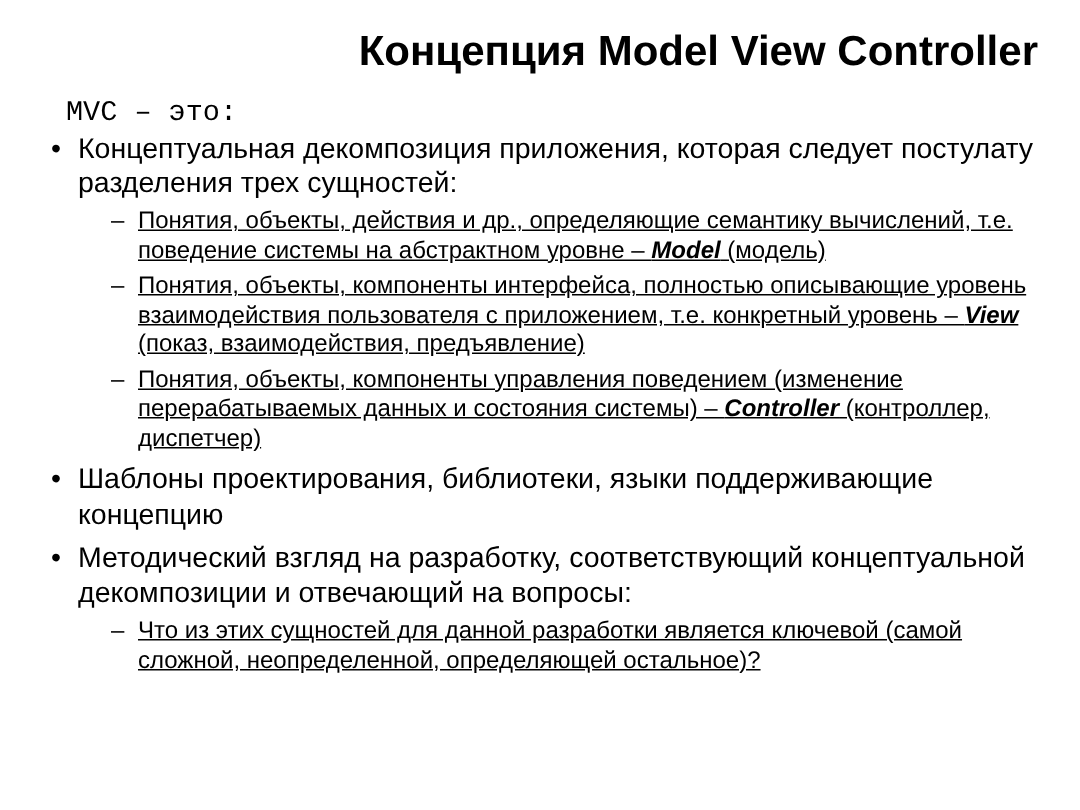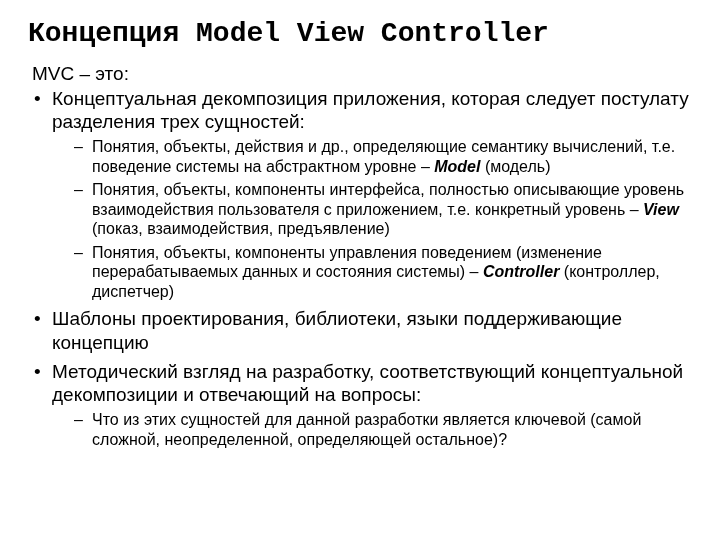--- a/index.html
+++ b/index.html
@@ -13,27 +13,27 @@
   }
   .slide {
     box-sizing: border-box;
     width: 720px;
     height: 540px;
     padding: 12px 28px 12px 28px;
   }
   h1 {
     font-size: 28px;
     font-weight: bold;
-    text-align: left;
+    text-align: right;
     margin: 6px 0 14px 0;
-    font-family: Liberation Mono, monospace;
   }
   .intro {
     font-size: 19px;
-    margin: 0 0 2px 4px;
+    margin: 0 0 2px 16px;
+    font-family: Liberation Mono, monospace;
   }
   ul.level1 {
     list-style: none;
     padding: 0;
     margin: 0;
   }
   ul.level1 > li {
     position: relative;
     padding-left: 24px;
     font-size: 19px;
@@ -44,20 +44,21 @@
     content: "•";
     position: absolute;
     left: 6px;
     top: 0;
     font-size: 19px;
   }
   ul.level2 {
     list-style: none;
     padding: 0;
     margin: 4px 0 4px 20px;
+    text-decoration: underline;
   }
   ul.level2 > li {
     position: relative;
     padding-left: 20px;
     font-size: 16px;
     line-height: 1.22;
     margin-bottom: 4px;
   }
   ul.level2 > li::before {
     content: "–";

